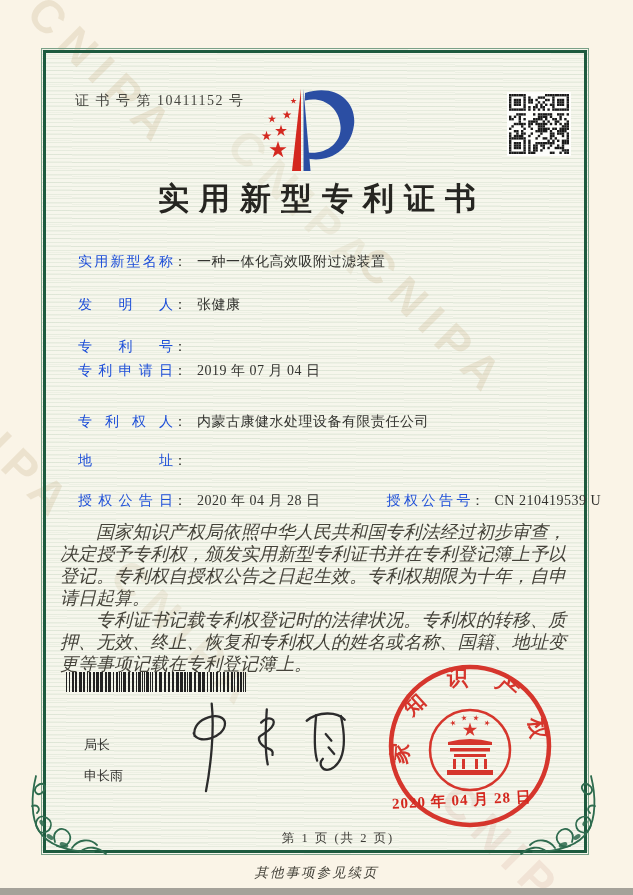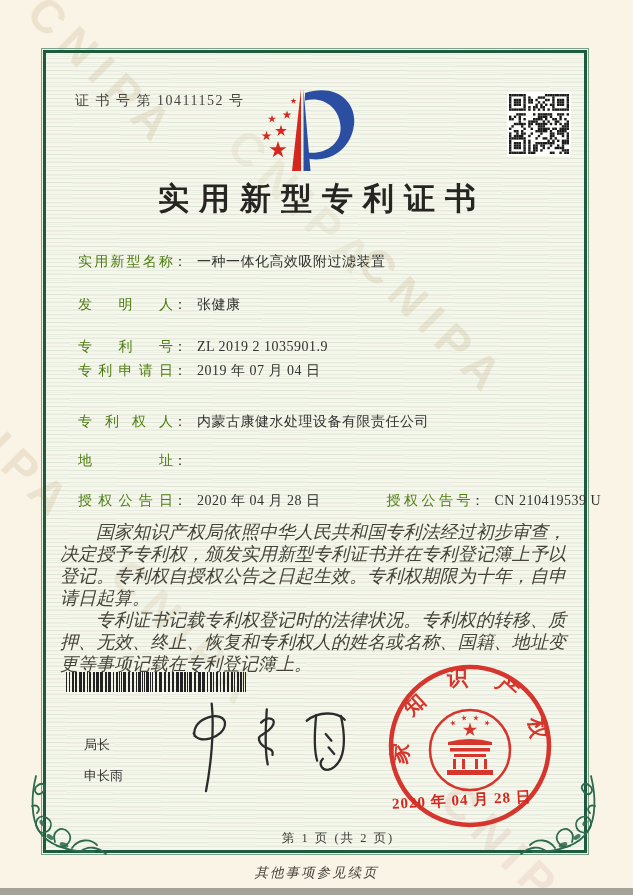--- a/index.html
+++ b/index.html
@@ -18,21 +18,21 @@
     border:1px solid #7ba188;}
   .frame-border .inner{position:absolute;left:1px;top:1px;right:1px;bottom:1px;
     border:3px solid var(--border-green,#1d5a3e);}
   .content{position:absolute;inset:0;z-index:3;}
   .cert-no{position:absolute;left:75px;top:92px;font-size:14px;letter-spacing:1.5px;color:#45453f;}
   .logo{position:absolute;left:247px;top:86px;}
   .qr{position:absolute;left:507px;top:92px;background:#fdfdfb;padding:2px;}
   .title{position:absolute;left:0;right:0;top:178px;text-align:center;font-size:31px;
     font-weight:bold;letter-spacing:10px;color:#262521;margin-left:11px;}
   .frow{position:absolute;left:78px;font-size:14px;display:flex;align-items:flex-start;line-height:20px;}
-  .flabel{display:inline-block;width:95px;text-align:justify;text-align-last:justify;color:#4d7c0f;}
+  .flabel{display:inline-block;width:95px;text-align:justify;text-align-last:justify;color:#1d4ed8;}
   .fcolon{display:inline-block;margin-right:10px;}
   .fvalue{display:inline-block;max-width:380px;letter-spacing:.5px;}
   .grant2{margin-left:66px;display:flex;}
   .grant2 .flabel{width:84px;font-family:Liberation Mono, monospace;}
   .paras{position:absolute;left:60px;top:521px;width:506px;font-size:18px;line-height:22px;
     color:#45433a;font-style:italic;text-align:justify;}
   .paras p{margin:0;text-indent:2em;}
   .barcode{position:absolute;left:66px;top:672px;}
   .signer{position:absolute;left:84px;top:729px;font-size:13px;line-height:31px;color:#33332f;
     font-family:"Liberation Sans","DejaVu Sans",sans-serif;}
@@ -413,21 +413,20 @@
       <span class="fvalue">一种一体化高效吸附过滤装置</span>
     </div>
     <div class="frow" style="top:295px">
       <span class="flabel">发明人</span>
         <span class="fcolon">：</span>
       <span class="fvalue">张健康</span>
     </div>
     <div class="frow" style="top:337px">
       <span class="flabel">专利号</span>
         <span class="fcolon">：</span>
-      <span class="fvalue">ZL 2019 2 1035901.9</span>
     </div>
     <div class="frow" style="top:361px">
       <span class="flabel">专利申请日</span>
         <span class="fcolon">：</span>
       <span class="fvalue">2019 年 07 月 04 日</span>
     </div>
     <div class="frow" style="top:412px">
       <span class="flabel">专利权人</span>
         <span class="fcolon">：</span>
       <span class="fvalue">内蒙古康健水处理设备有限责任公司</span>

